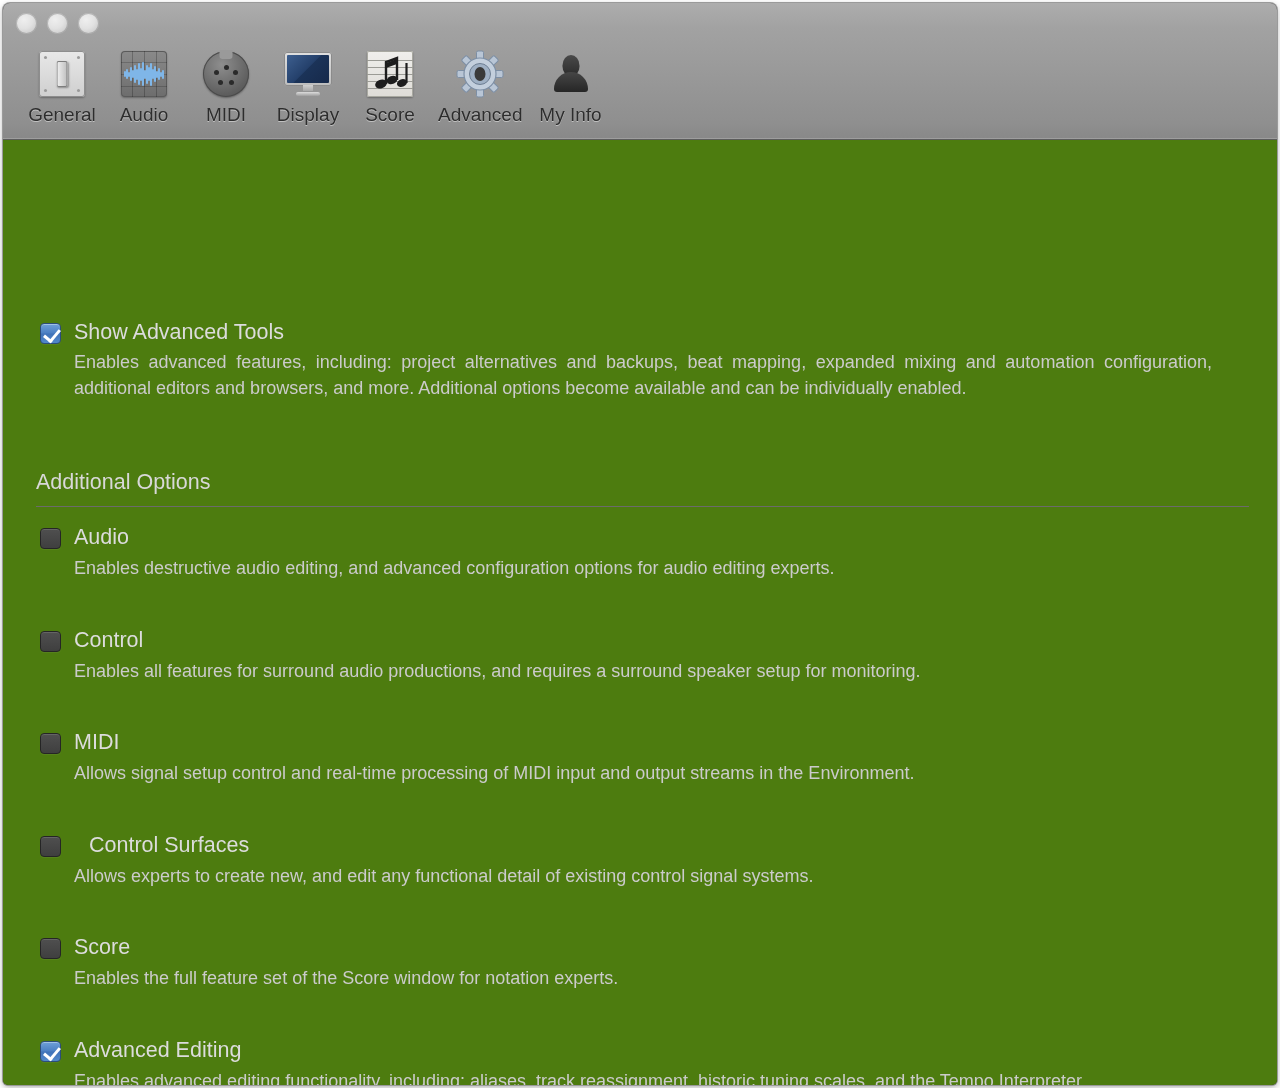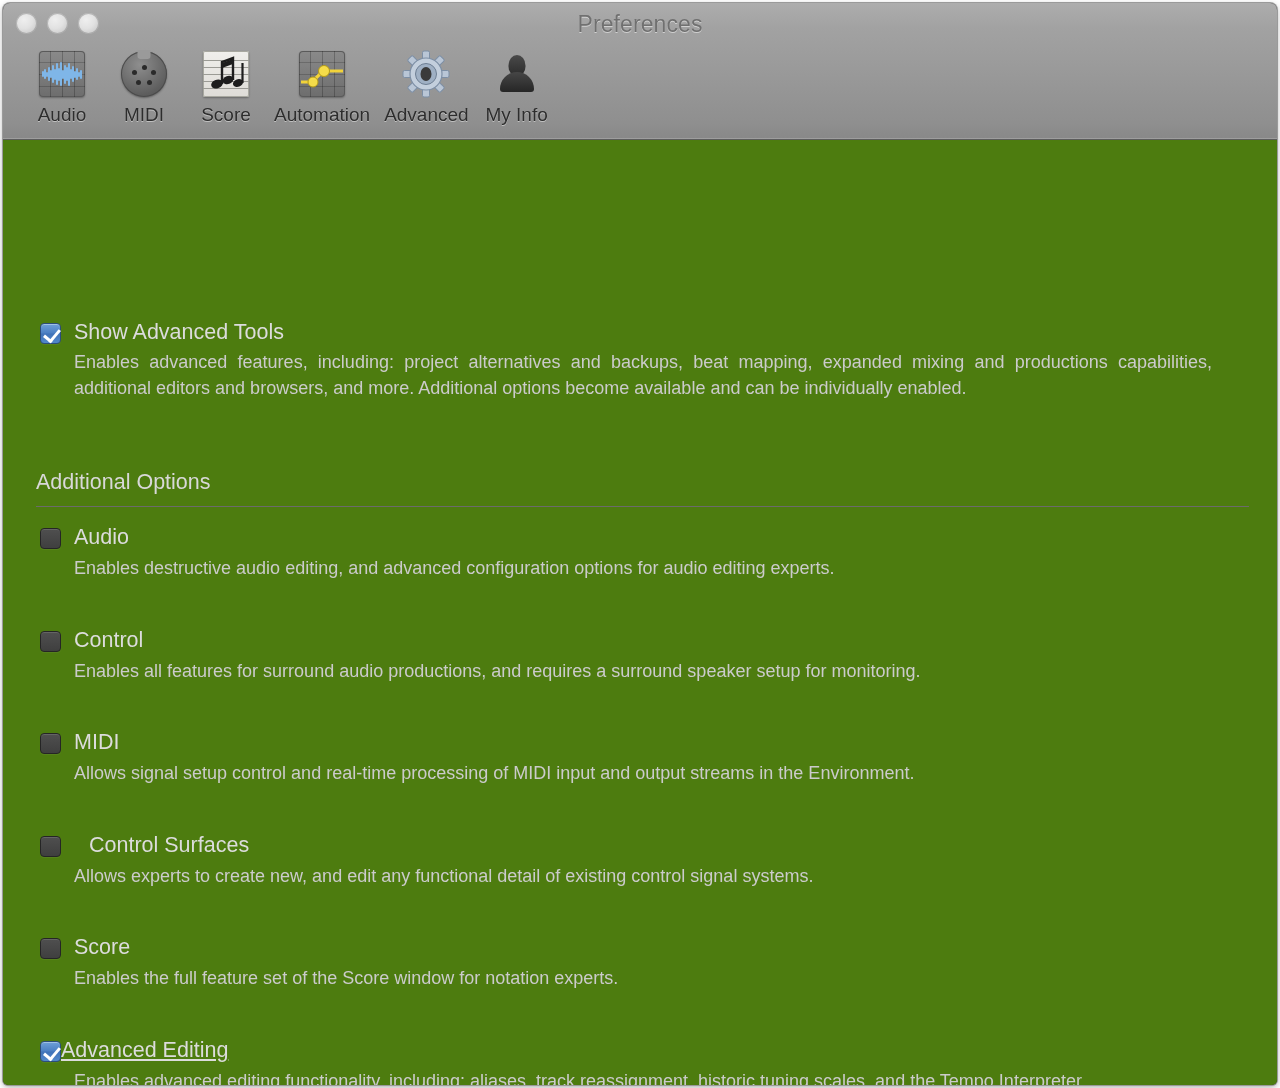--- a/index.html
+++ b/index.html
@@ -326,24 +326,35 @@
 <div class="window">
 
   <div class="chrome">
 
     <div class="traffic">
       <div class="light"></div>
       <div class="light"></div>
       <div class="light"></div>
     </div>
 
-    <div class="win-title">Preferences</div>
 
     <div class="toolbar">
 
+      <div class="tb-item">
+        <div class="tb-icon">
+          <div class="ic-general">
+            <span class="screw s1"></span>
+              <span class="screw s2"></span>
+            <span class="screw s3"></span>
+              <span class="screw s4"></span>
+            <span class="toggle"></span>
+          </div>
+        </div>
+        <div class="tb-label">General</div>
+      </div>
 
       <div class="tb-item">
         <div class="tb-icon">
           <div class="ic-grid">
             <span class="gl" style="left:11px"></span>
               <span class="gl" style="left:23px"></span>
               <span class="gl" style="left:35px"></span>
             <span class="gh" style="top:11px"></span>
               <span class="gh" style="top:23px"></span>
               <span class="gh" style="top:35px"></span>
@@ -381,20 +392,32 @@
             <span class="pin" style="left:11px; top:19px"></span>
             <span class="pin" style="left:20.5px; top:14px"></span>
             <span class="pin" style="left:30px; top:19px"></span>
             <span class="pin" style="left:15px; top:29px"></span>
             <span class="pin" style="left:26px; top:29px"></span>
           </div>
         </div>
         <div class="tb-label">MIDI</div>
       </div>
 
+      <div class="tb-item">
+        <div class="tb-icon">
+          <div class="ic-display">
+            <div class="panel">
+                <div class="glass"></div>
+              </div>
+            <div class="neck"></div>
+            <div class="base"></div>
+          </div>
+        </div>
+        <div class="tb-label">Display</div>
+      </div>
 
       <div class="tb-item">
         <div class="tb-icon">
           <div class="ic-score">
             <span class="staff" style="top:9px"></span>
               <span class="staff" style="top:16px"></span>
             <span class="staff" style="top:23px"></span>
               <span class="staff" style="top:30px"></span>
             <span class="staff" style="top:37px"></span>
             <svg width="46" height="46" viewBox="0 0 46 46" style="position:absolute;left:0;top:0">
@@ -404,38 +427,20 @@
               <path d="M19 33 L19 11 L30 7 L30 29" stroke="#1d1d1d" stroke-width="2.4" fill="none"></path>
               <path d="M19 12 L30 8 L30 13 L19 17 Z" fill="#1d1d1d"></path>
               <path d="M39.5 32 L39.5 12" stroke="#1d1d1d" stroke-width="2.2" fill="none"></path>
             </svg>
           </div>
         </div>
         <div class="tb-label">Score</div>
       </div>
 
 
-      <div class="tb-item">
-        <div class="tb-icon">
-          <div class="ic-auto">
-            <span class="gl" style="position:absolute;top:0;bottom:0;width:1px;left:11px;background:rgba(0,0,0,0.22)"></span>
-            <span class="gl" style="position:absolute;top:0;bottom:0;width:1px;left:23px;background:rgba(0,0,0,0.22)"></span>
-            <span class="gl" style="position:absolute;top:0;bottom:0;width:1px;left:35px;background:rgba(0,0,0,0.22)"></span>
-            <span class="gh" style="position:absolute;left:0;right:0;height:1px;top:11px;background:rgba(0,0,0,0.18)"></span>
-            <span class="gh" style="position:absolute;left:0;right:0;height:1px;top:23px;background:rgba(0,0,0,0.18)"></span>
-            <span class="gh" style="position:absolute;left:0;right:0;height:1px;top:35px;background:rgba(0,0,0,0.18)"></span>
-            <svg width="46" height="46" viewBox="0 0 46 46" style="position:absolute;left:0;top:0">
-              <polyline points="2,31 13,31 24,20 44,20" fill="none" stroke="#f2d33a" stroke-width="3.2"></polyline>
-              <circle cx="14" cy="31" r="5" fill="#f5dc4a" stroke="#b39a18" stroke-width="1"></circle>
-              <circle cx="25" cy="20" r="5.5" fill="#f5dc4a" stroke="#b39a18" stroke-width="1"></circle>
-            </svg>
-          </div>
-        </div>
-        <div class="tb-label">Automation</div>
-      </div>
 
       <div class="tb-item">
         <div class="tb-icon">
           <svg class="ic-gear" viewBox="0 0 48 48">
             <g transform="translate(24,24)">
               <g fill="#b9c6d6" stroke="#7d8fa5" stroke-width="1">
                 <rect x="-3.5" y="-23" width="7" height="10" rx="1.5"></rect>
                 <rect x="-3.5" y="13" width="7" height="10" rx="1.5"></rect>
                 <rect x="-23" y="-3.5" width="10" height="7" rx="1.5"></rect>
                 <rect x="13" y="-3.5" width="10" height="7" rx="1.5"></rect>
@@ -464,21 +469,21 @@
       </div>
 
     </div>
   </div>
 
   <div class="content">
 
     <div class="row-main">
       <div class="cb on" style="left:37px; top:183px;"></div>
       <div class="opt-title" style="position:absolute; left:71px; top:182px;">Show Advanced Tools</div>
-      <div class="opt-desc" style="position:absolute; left:71px; top:209px; width:1138px;">Enables advanced features, including: project alternatives and backups, beat mapping, expanded mixing and productions capabilities, additional editors and browsers, and more. Additional options become available and can be individually enabled.</div>
+      <div class="opt-desc" style="position:absolute; left:71px; top:209px; width:1138px;">Enables advanced features, including: project alternatives and backups, beat mapping, expanded mixing and automation configuration, additional editors and browsers, and more. Additional options become available and can be individually enabled.</div>
     </div>
 
     <div class="section-head">
       <span class="label">Additional Options</span>
       <div class="rule"></div>
     </div>
 
     <div class="row-main">
       <div class="cb off" style="left:37px; top:388px;"></div>
       <div class="opt-title" style="position:absolute; left:71px; top:387px;">Audio</div>
@@ -504,18 +509,18 @@
     </div>
 
     <div class="row-main">
       <div class="cb off" style="left:37px; top:798px;"></div>
       <div class="opt-title" style="position:absolute; left:71px; top:797px;">Score</div>
       <div class="opt-desc nojust" style="position:absolute; left:71px; top:825px; width:1138px;">Enables the full feature set of the Score window for notation experts.</div>
     </div>
 
     <div class="row-main">
       <div class="cb on" style="left:37px; top:901px;"></div>
-      <div class="opt-title" style="position:absolute; left:58px; top:900px;text-decoration:underline;">Advanced Editing</div>
+      <div class="opt-title" style="position:absolute; left:71px; top:900px;">Advanced Editing</div>
       <div class="opt-desc" style="position:absolute; left:71px; top:928px; width:1138px;">Enables advanced editing functionality, including: aliases, track reassignment, historic tuning scales, and the Tempo Interpreter.</div>
     </div>
 
   </div>
 </div>
 
 </body></html>

